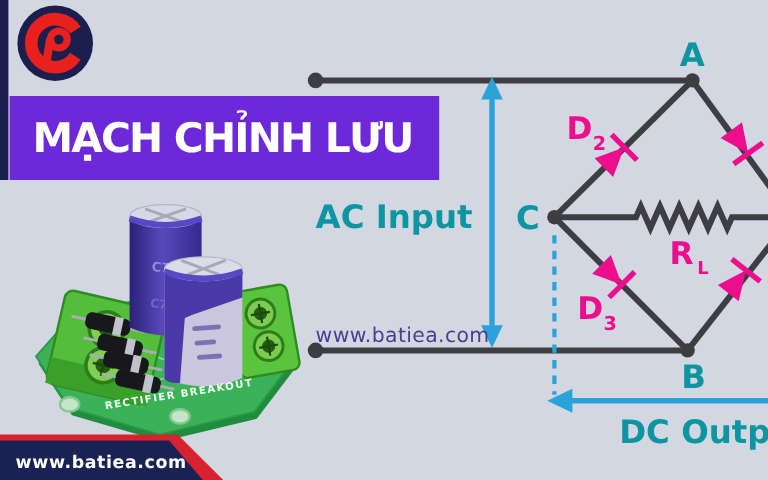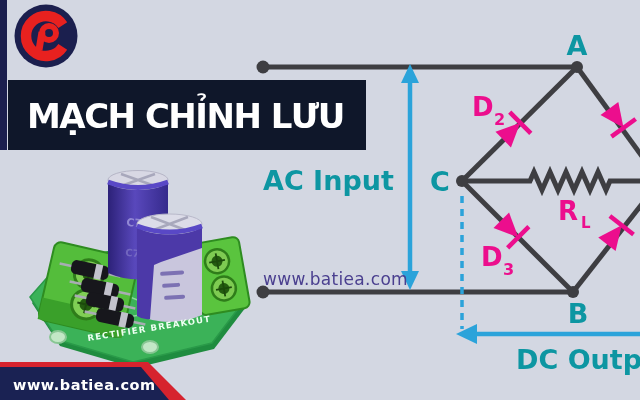--- a/index.html
+++ b/index.html
@@ -5,21 +5,21 @@
   html,body{margin:0;padding:0;background:#888;}
   .stage{
     position:relative;width:640px;height:400px;overflow:hidden;
     background:#d3d7e2;
     font-family:"DejaVu Sans","Liberation Sans",sans-serif;
   }
   .left-bar{position:absolute;left:0;top:0;width:7px;height:150px;background:#1b1f4e;}
   .logo{position:absolute;left:13px;top:3px;width:66px;height:66px;}
   .banner{
     position:absolute;left:8px;top:80px;width:358px;height:70px;
-    background:#0f172a;display:flex;align-items:center;
+    background:#6d28d9;display:flex;align-items:center;
   }
   .banner-title{
     color:#ffffff;font-weight:bold;font-size:34px;letter-spacing:-1.5px;
     padding-left:19px;white-space:nowrap;line-height:1;padding-top:2px;
   }
   .circuit{position:absolute;left:0;top:0;width:640px;height:400px;}
   .pcb{position:absolute;left:0;top:165px;width:262px;height:206px;}
   .ribbon{position:absolute;left:0;top:357px;width:200px;height:43px;}
   svg text{font-family:"DejaVu Sans","Liberation Sans",sans-serif;}
   .teal-label{fill:#0d96a2;font-weight:bold;}

